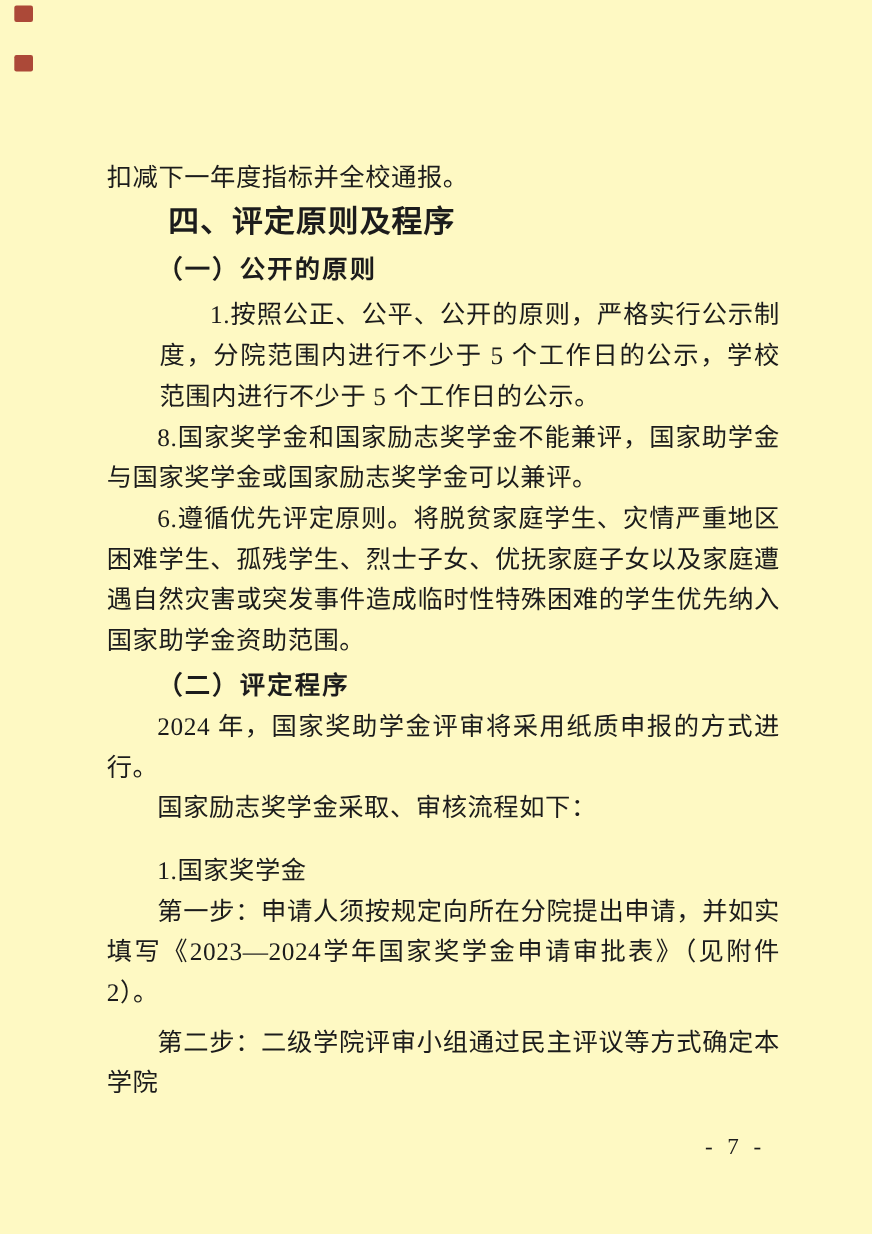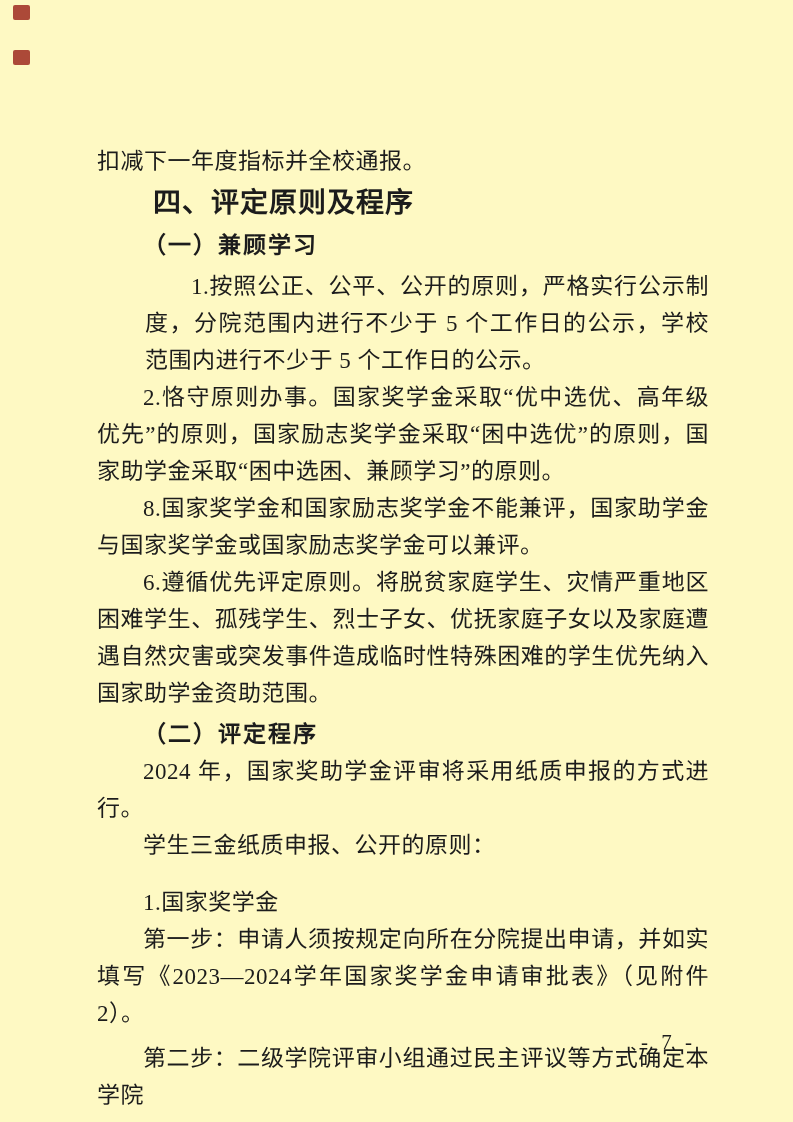--- a/index.html
+++ b/index.html
@@ -71,35 +71,34 @@
 
 <div class="page">
 
   <span class="red-mark top"></span>
   <span class="red-mark bottom"></span>
 
   <p class="para">扣减下一年度指标并全校通报。</p>
 
   <h2 class="section-heading">四、评定原则及程序</h2>
 
-  <h3 class="sub-heading">（一）兼顾学习</h3>
+  <h3 class="sub-heading">（一）公开的原则</h3>
 
   <p class="para indent mt4">1.按照公正、公平、公开的原则，严格实行公示制度，分院范围内进行不少于 5 个工作日的公示，学校范围内进行不少于 5 个工作日的公示。</p>
 
-  <p class="para indent">2.恪守原则办事。国家奖学金采取“优中选优、高年级优先”的原则，国家励志奖学金采取“困中选优”的原则，国家助学金采取“困中选困、兼顾学习”的原则。</p>
 
   <p class="para indent">8.国家奖学金和国家励志奖学金不能兼评，国家助学金与国家奖学金或国家励志奖学金可以兼评。</p>
 
   <p class="para indent">6.遵循优先评定原则。将脱贫家庭学生、灾情严重地区困难学生、孤残学生、烈士子女、优抚家庭子女以及家庭遭遇自然灾害或突发事件造成临时性特殊困难的学生优先纳入国家助学金资助范围。</p>
 
   <h3 class="sub-heading">（二）评定程序</h3>
 
   <p class="para indent">2024 年，国家奖助学金评审将采用纸质申报的方式进行。</p>
 
-  <p class="para indent">学生三金纸质申报、公开的原则：</p>
+  <p class="para indent">国家励志奖学金采取、审核流程如下：</p>
 
   <p class="para indent mt10">1.国家奖学金</p>
 
   <p class="para indent">第一步：申请人须按规定向所在分院提出申请，并如实填写《2023—2024学年国家奖学金申请审批表》（见附件2）。</p>
 
   <p class="para indent mt8">第二步：二级学院评审小组通过民主评议等方式确定本学院</p>
 
   <div class="page-number">- 7 -</div>
 
 </div>

